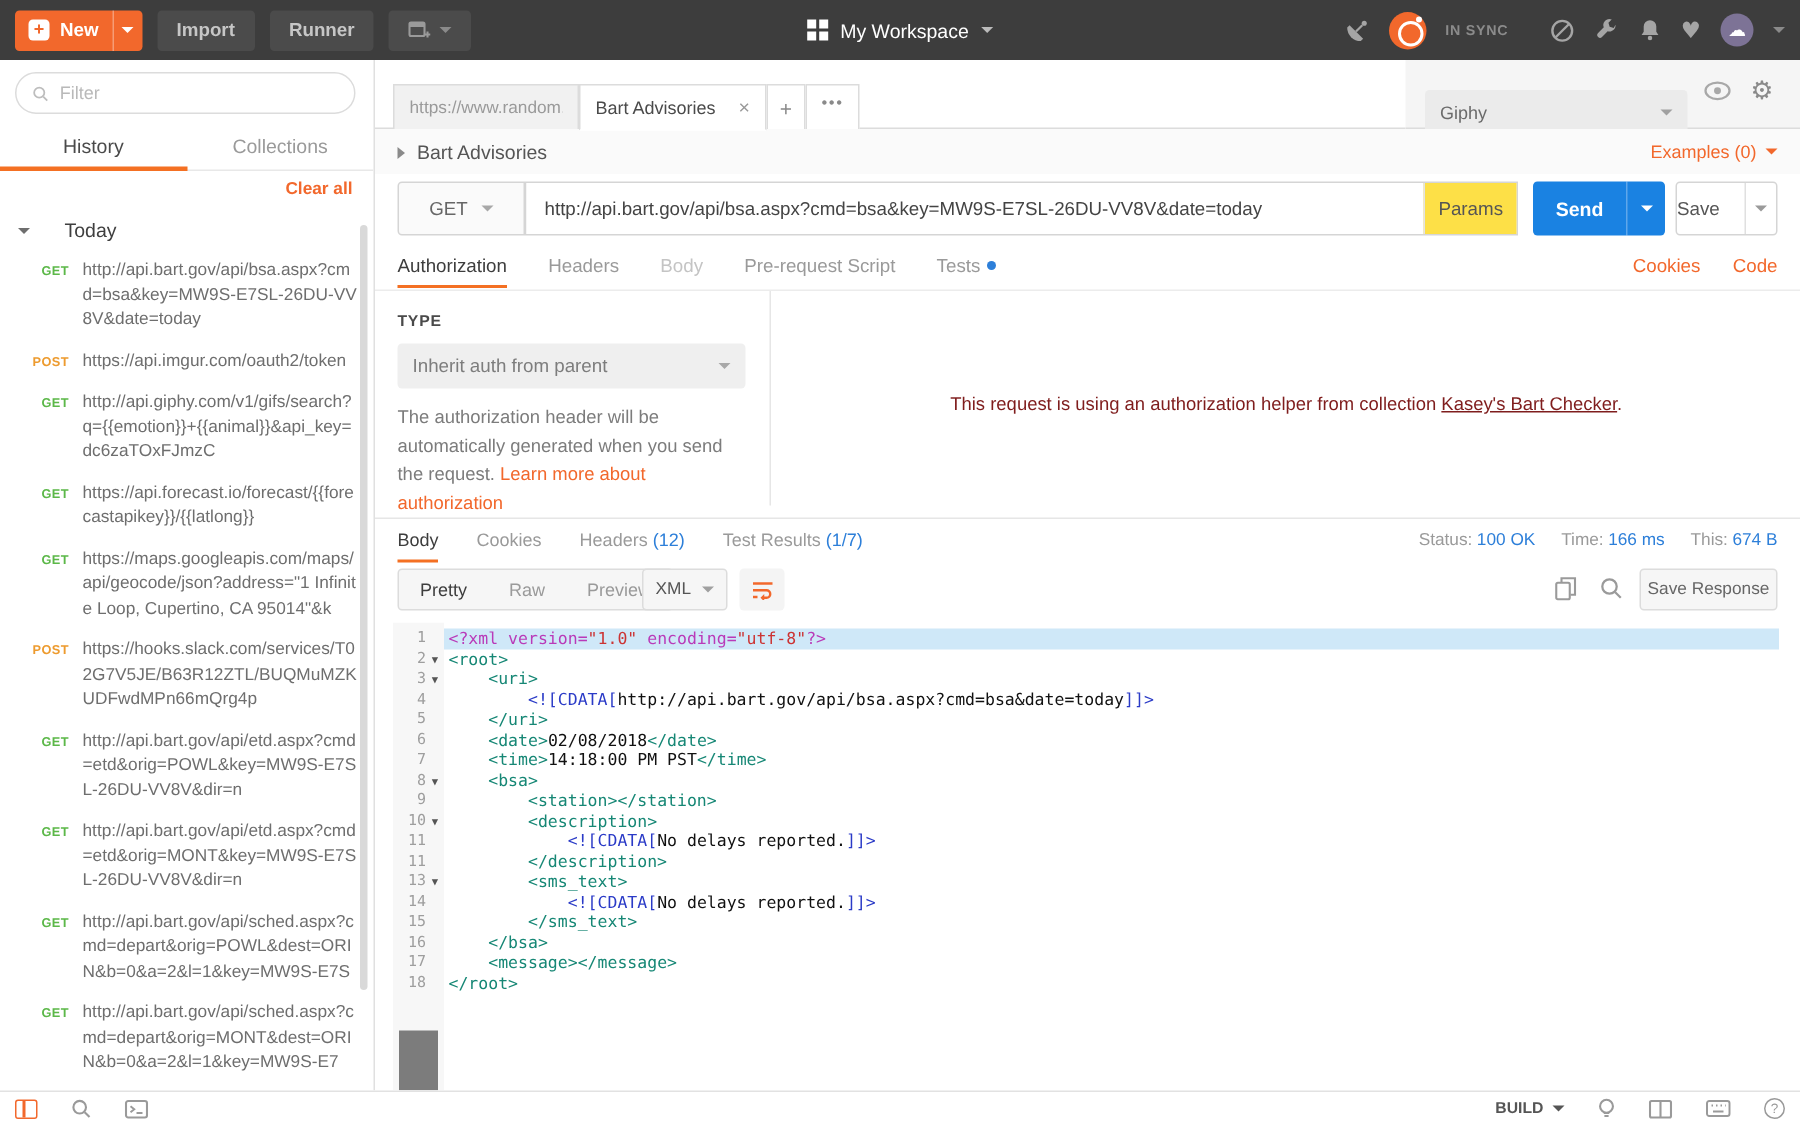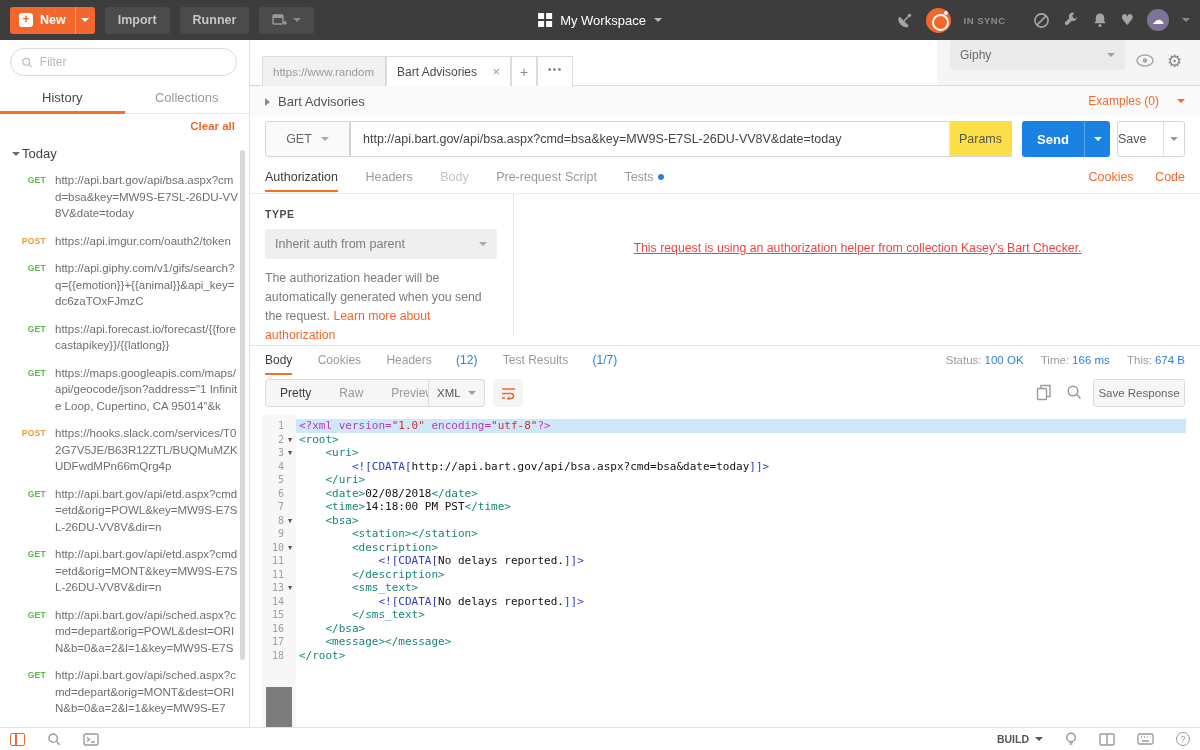--- a/index.html
+++ b/index.html
@@ -28,21 +28,21 @@
   
   #sidebar { position:absolute; top:40px; left:0; width:250px; bottom:23px; background:#fff; border-right:1px solid #e0e0e0; overflow:hidden; }
   .filterbox { position:absolute; top:8px; left:10px; right:12px; height:28px; border:1px solid #dcdcdc; border-radius:14px; display:flex; align-items:center; padding:0 10px; color:#b5b5b5; gap:7px; }
   .filterbox input { border:none; outline:none; font-size:12px; font-family:inherit; color:#555; width:100%; background:transparent; }
   .filterbox input::placeholder { color:#b9b9b9; }
   .sbtabs { position:absolute; top:44px; left:0; right:0; height:30px; display:flex; border-bottom:1px solid #e8e8e8; font-size:13px; }
   .sbtab { width:50%; text-align:center; line-height:28px; color:#9a9a9a; position:relative; cursor:pointer; }
   .sbtab.active { color:#4a4a4a; }
   .sbtab.active::after { content:""; position:absolute; left:0; right:0; bottom:-1px; height:3px; background:#f47023; }
   .clearall { position:absolute; top:80px; right:14px; font-size:11.5px; color:#f2682c; font-weight:bold; cursor:pointer; }
-  .todayrow { position:absolute; top:106px; left:12px; font-size:13px; color:#3f3f3f; display:flex; align-items:center; gap:2px; }
+  .todayrow { position:absolute; top:106px; left:12px; font-size:13px; color:#3f3f3f; display:flex; align-items:center; gap:23px; }
   .todayrow .cdn { border-top-color:#6e6e6e; }
   #history-list { position:absolute; top:132px; left:0; right:10px; bottom:0; overflow:hidden; }
   .hist-item { display:flex; padding-left:13px; margin-bottom:11px; cursor:pointer; }
   .method { width:33px; flex:none; text-align:right; margin-right:9px; font-size:8.5px; font-weight:bold; letter-spacing:.3px; padding-top:3px; }
   .method.get { color:#5cb849; }
   .method.post { color:#ed9b2f; }
   .hist-url { font-size:11.5px; line-height:16.5px; color:#6e6e6e; word-break:break-all; }
   .sb-scroll { position:absolute; right:4px; top:110px; width:5px; height:510px; background:#d9d9d9; border-radius:3px; }
 
   
@@ -50,29 +50,29 @@
   #tabstrip { position:absolute; top:0; left:0; width:687px; height:46px; border-bottom:1px solid #dcdcdc; }
   .rtab { position:absolute; top:16px; height:31px; font-size:11.5px; display:flex; align-items:center; padding:0 10px; border:1px solid #dcdcdc; cursor:pointer; }
   .rtab.inactive { left:12px; width:124px; background:#f1f1f1; color:#9a9a9a; }
   .rtab.inactive span { overflow:hidden; white-space:nowrap; }
   .rtab.active { left:136px; width:125px; background:#fff; color:#4a4a4a; border-bottom-color:#fff; z-index:2; justify-content:space-between; font-size:12px; }
   .rtab .x { color:#9a9a9a; font-size:13px; margin-left:8px; }
   .tabbtn { position:absolute; top:16px; height:31px; border:1px solid #dcdcdc; background:#fff; color:#8a8a8a; display:flex; align-items:center; justify-content:center; cursor:pointer; }
   #tab-add { left:261px; width:26px; font-size:14px; }
   #tab-more { left:287px; width:36px; font-size:11px; letter-spacing:1px; padding-bottom:6px; }
   #envbar { position:absolute; top:0; right:0; width:263px; height:46px; background:#f5f5f5; border-bottom:1px solid #dcdcdc; }
-  #env-select { position:absolute; left:13px; top:0; width:175px; height:30px; background:#ebebeb; border-radius:3px; font-size:12px; color:#6b6b6b; display:flex; align-items:center; justify-content:space-between; padding:0 10px; cursor:pointer; }
+  #env-select { position:absolute; left:13px; top:20px; width:175px; height:30px; background:#ebebeb; border-radius:3px; font-size:12px; color:#6b6b6b; display:flex; align-items:center; justify-content:space-between; padding:0 10px; cursor:pointer; }
   #env-select .cdn { color:#a0a0a0; }
   .envicon { position:absolute; top:13px; color:#9a9a9a; cursor:pointer; }
   #gear { font-family:"DejaVu Sans",sans-serif; font-size:17px; line-height:20px; color:#8a8a8a; }
 
   #crumbrow { position:absolute; top:46px; left:0; right:0; height:30px; background:#fafafa; }
   #crumb { position:absolute; left:15px; top:8px; font-size:13px; color:#555; display:flex; align-items:center; gap:8px; }
   .caret-right { display:inline-block; width:0; height:0; border-top:4px solid transparent; border-bottom:4px solid transparent; border-left:5px solid #8a8a8a; }
-  #examples { position:absolute; right:15px; top:8px; font-size:12px; color:#f2682c; display:flex; align-items:center; gap:18px; cursor:pointer; }
+  #examples { position:absolute; right:15px; top:8px; font-size:12px; color:#f2682c; display:flex; align-items:center; gap:6px; cursor:pointer; }
 
   #urlrow { position:absolute; top:76px; left:0; right:0; height:46px; }
   #method-select { position:absolute; left:15px; top:5px; width:85px; height:36px; background:#fafafa; border:1px solid #d5d5d5; border-radius:3px 0 0 3px; display:flex; align-items:center; justify-content:center; gap:9px; font-size:12.5px; color:#666; cursor:pointer; }
   #method-select .cdn { color:#a8a8a8; }
   #urlbox { position:absolute; left:100px; top:5px; width:662px; height:36px; background:#fff; border:1px solid #d5d5d5; display:flex; }
   #urlbox input { flex:1; border:none; outline:none; font-size:12.5px; color:#444; padding:0 12px; font-family:inherit; }
   #params-btn { width:62px; border:none; border-left:1px solid #e3e3e3; background:#fde047; color:#555; font-size:12.5px; font-family:inherit; cursor:pointer; }
   #send-btn { position:absolute; left:772px; top:5px; width:88px; height:36px; background:#1a82e2; border-radius:3px; color:#fff; display:flex; cursor:pointer; }
   #send-btn .main { flex:1; display:flex; align-items:center; justify-content:center; font-size:13px; font-weight:bold;text-align:center; }
   #send-btn .drop { width:26px; border-left:1px solid rgba(255,255,255,.3); display:flex; align-items:center; justify-content:center; }
@@ -91,29 +91,29 @@
   #reqtabs .rightlinks span { margin-left:18px; cursor:pointer; }
 
   #authpanel { position:absolute; top:154px; left:0; right:0; height:151px; }
   #authleft { position:absolute; left:0; top:0; width:264px; height:143px; border-right:1px solid #e6e6e6; padding:14px 0 0 15px; }
   .typelabel { font-size:10.5px; font-weight:bold; letter-spacing:.5px; color:#4a4a4a; }
   #auth-select { margin-top:9px; width:232px; height:30px; background:#efefef; border-radius:3px; display:flex; align-items:center; justify-content:space-between; padding:0 10px; font-size:12.5px; color:#7d7d7d; cursor:pointer; }
   #auth-select .cdn { color:#a8a8a8; }
   .authhelp { margin-top:10px; width:234px; font-size:12.3px; line-height:1.55; color:#7c7c7c; }
   .authhelp a { color:#f2682c; text-decoration:none; cursor:pointer; }
   #authright { position:absolute; left:265px; right:0; top:0; height:143px; display:flex; align-items:flex-start; justify-content:center; }
-  #authnote { margin-top:47px; font-size:12.3px; color:#ef4444;text-decoration:underline; }
+  #authnote { margin-top:68px; font-size:12.3px; color:#7f1d1d; }
   #authnote u { cursor:pointer; }
 
   #resphead { position:absolute; top:305px; left:0; right:0; height:30px; border-top:1px solid #e6e6e6; font-size:12px; }
   .resptab { position:relative; display:inline-block; margin-left:22px; line-height:29px; color:#9a9a9a; cursor:pointer; }
   .resptab:first-child { margin-left:15px; }
   .resptab.active { color:#3d3d3d; }
   .resptab.active::after { content:""; position:absolute; left:0; right:0; bottom:0; height:2px; background:#f47023; }
-  .cnt { color:#2d7fd9;margin-left:21px; }
+  .cnt { color:#2d7fd9; }
   #respmeta { position:absolute; right:15px; top:0; line-height:29px; font-size:11.5px; color:#9a9a9a; }
   #respmeta b { color:#2d7fd9; font-weight:normal; margin-left:3px; }
   #respmeta .grp { margin-left:14px; }
 
   #resptools { position:absolute; top:338px; left:0; right:0; height:30px; }
   #viewmodes { position:absolute; left:15px; top:1px; height:28px; border:1px solid #dcdcdc; border-radius:3px; background:#f6f6f6; display:flex; align-items:center; font-size:12px; }
   #viewmodes span { padding:0 14px; color:#9a9a9a; cursor:pointer; }
   #viewmodes span.active { color:#3d3d3d; }
   #fmt-select { position:absolute; left:178px; top:1px; width:57px; height:28px; border:1px solid #dcdcdc; border-radius:3px; background:#f6f6f6; display:flex; align-items:center; justify-content:space-between; padding:0 8px; font-size:11.5px; color:#555; cursor:pointer; }
   #fmt-select .cdn { color:#a0a0a0; }

